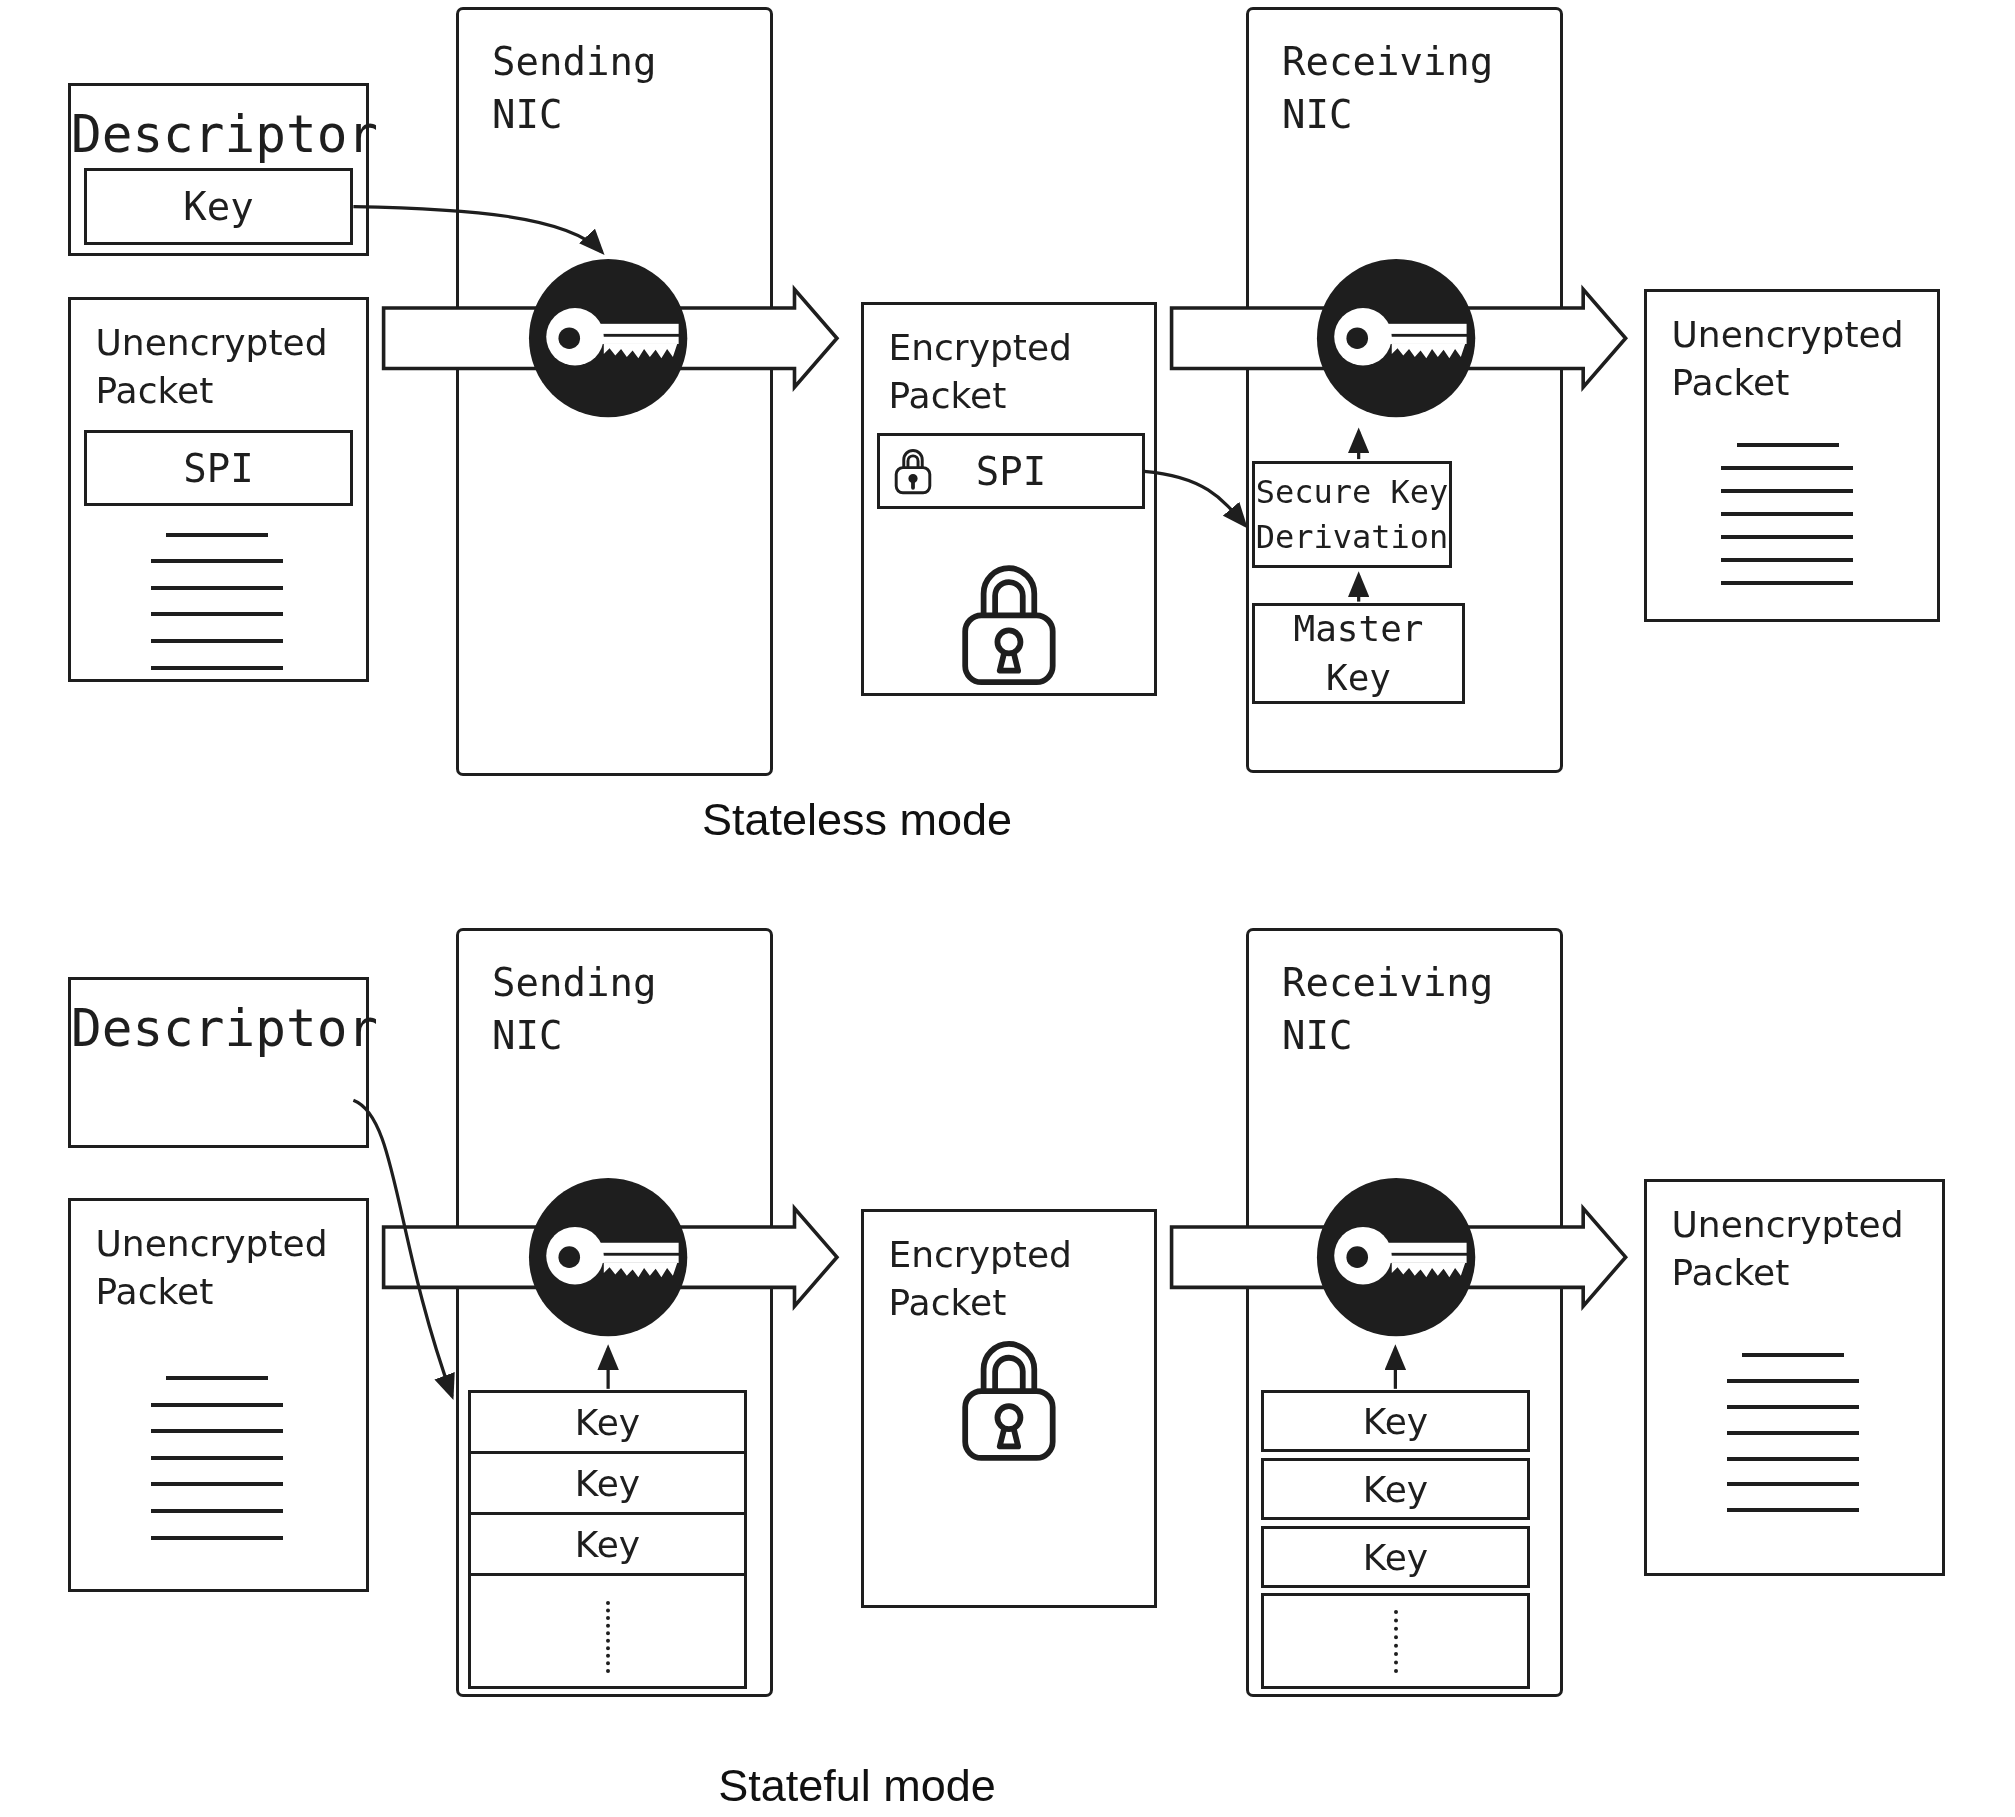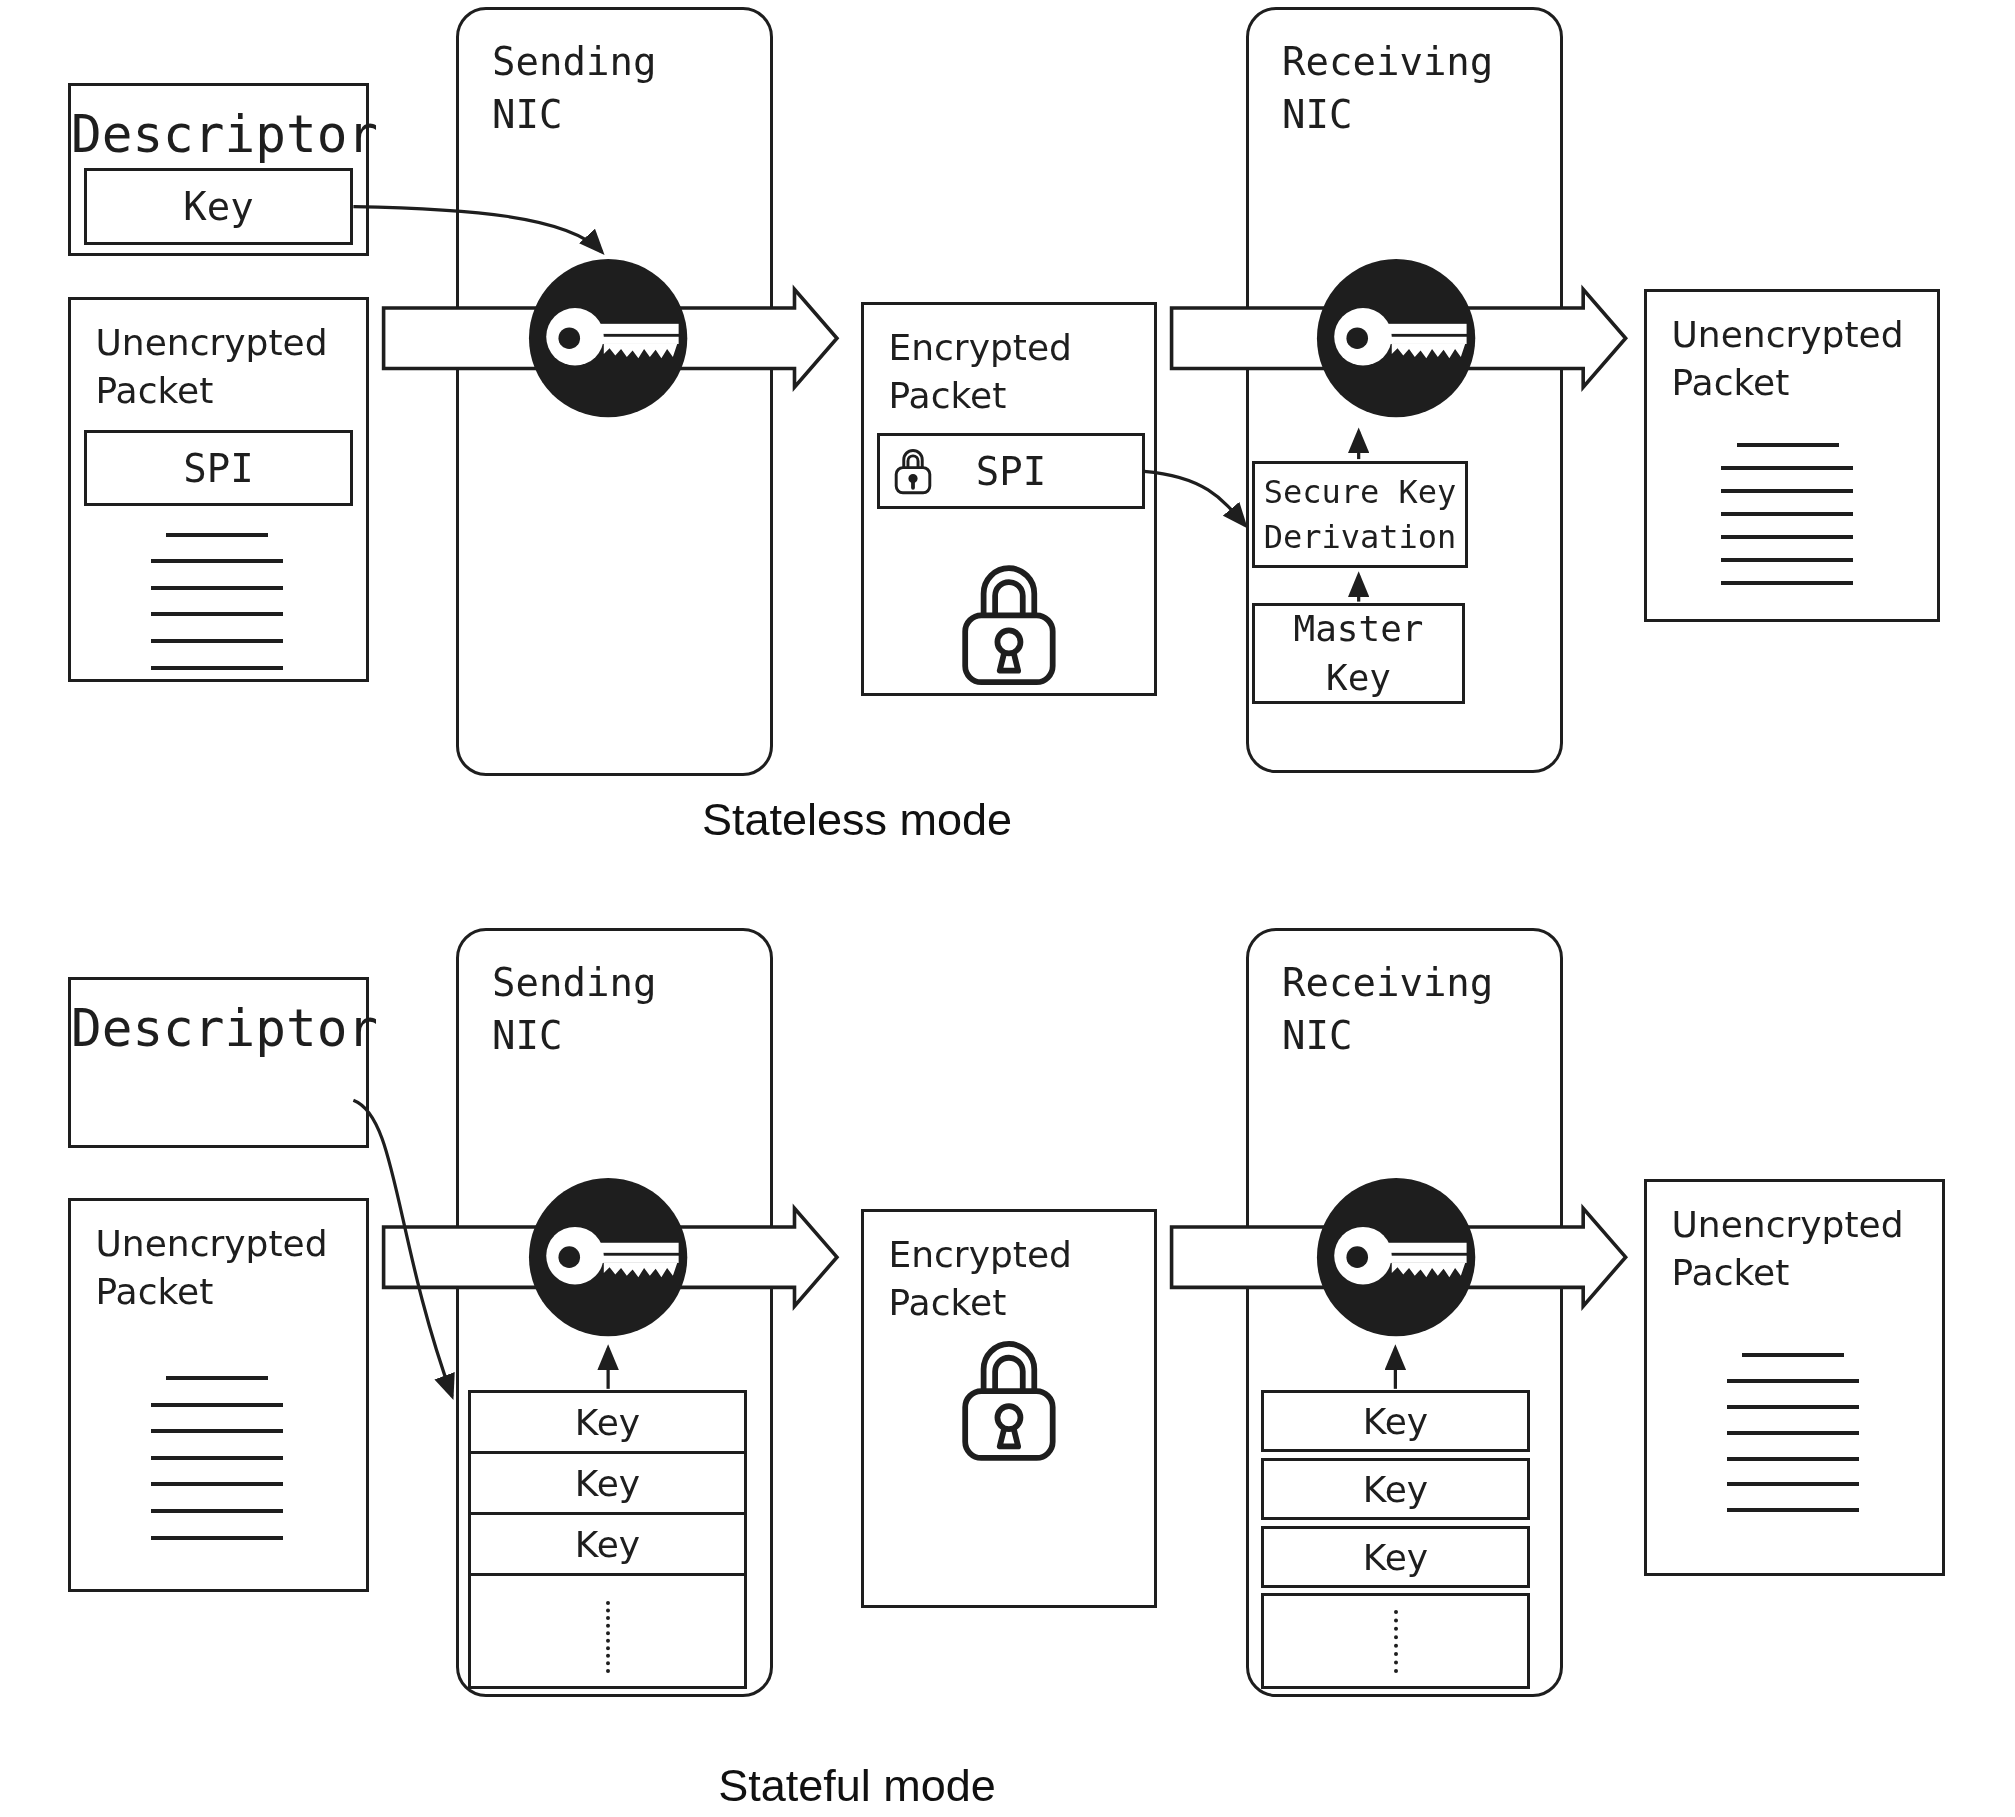--- a/index.html
+++ b/index.html
@@ -1,20 +1,20 @@
 <!DOCTYPE html>
 <html style="font-size:11.5px"><head>
 <meta charset="utf-8">
 <style>
   :root{ --ink:#1e1e1e; --paper:#ffffff; }
   html,body{ margin:0; padding:0; background:#fff; }
   #stage{ position:relative; width:2015px; height:1817px; background:var(--paper); overflow:hidden;
           font-family:"DejaVu Sans Mono","Liberation Mono",monospace; color:var(--ink); }
   .box{ position:absolute; box-sizing:border-box; border:3.6px solid var(--ink); background:#fff; z-index:2; }
-  .nic{ border-radius:30px; }
+  .nic{ border-radius:7px; }
   .lbl{ position:absolute; white-space:pre-line; color:var(--ink); z-index:3; }
   .mono{ font-family:"DejaVu Sans Mono","Liberation Mono",monospace; }
   .sans{ font-family:"DejaVu Sans","Liberation Sans",sans-serif; }
   .nic-title{ font-size:39px; line-height:1.35; left:33px; top:26px; }
   .pkt-title{ font-size:36px; line-height:1.35; left:24.5px; top:18.7px; }
   .center-lbl{ left:0; top:0; width:100%; height:100%; display:flex; align-items:center; justify-content:center; text-align:center; }
   .field-lbl{ font-size:39px; }
   .desc-title{ left:0; top:18.7px; width:100%; text-align:center; font-size:51px; }
   .skd-lbl{ font-size:32px; line-height:1.4; }
   .mk-lbl{ font-size:36px; line-height:1.35; }
@@ -126,21 +126,21 @@
         <path d="M50,82 V100" stroke-width="9" stroke-linecap="round"></path>
       </g>
     </svg>
     <div class="lbl mono center-lbl field-lbl">SPI</div>
   </div>
 
   <div class="box nic" style="left:1246px;top:7.2px;width:317px;height:766px">
     <div class="lbl mono nic-title">Receiving
 NIC</div>
   </div>
-  <div class="box" style="left:1252px;top:461px;width:216px;height:107px">
+  <div class="box" style="left:1252px;top:461px;width:200px;height:107px">
     <div class="lbl mono center-lbl skd-lbl">Secure Key
 Derivation</div>
   </div>
   <div class="box" style="left:1252px;top:603px;width:213px;height:101px">
     <div class="lbl mono center-lbl mk-lbl">Master
 Key</div>
   </div>
 
   <div class="box" style="left:1644px;top:289px;width:296px;height:333px">
     <div class="lbl sans pkt-title">Unencrypted

